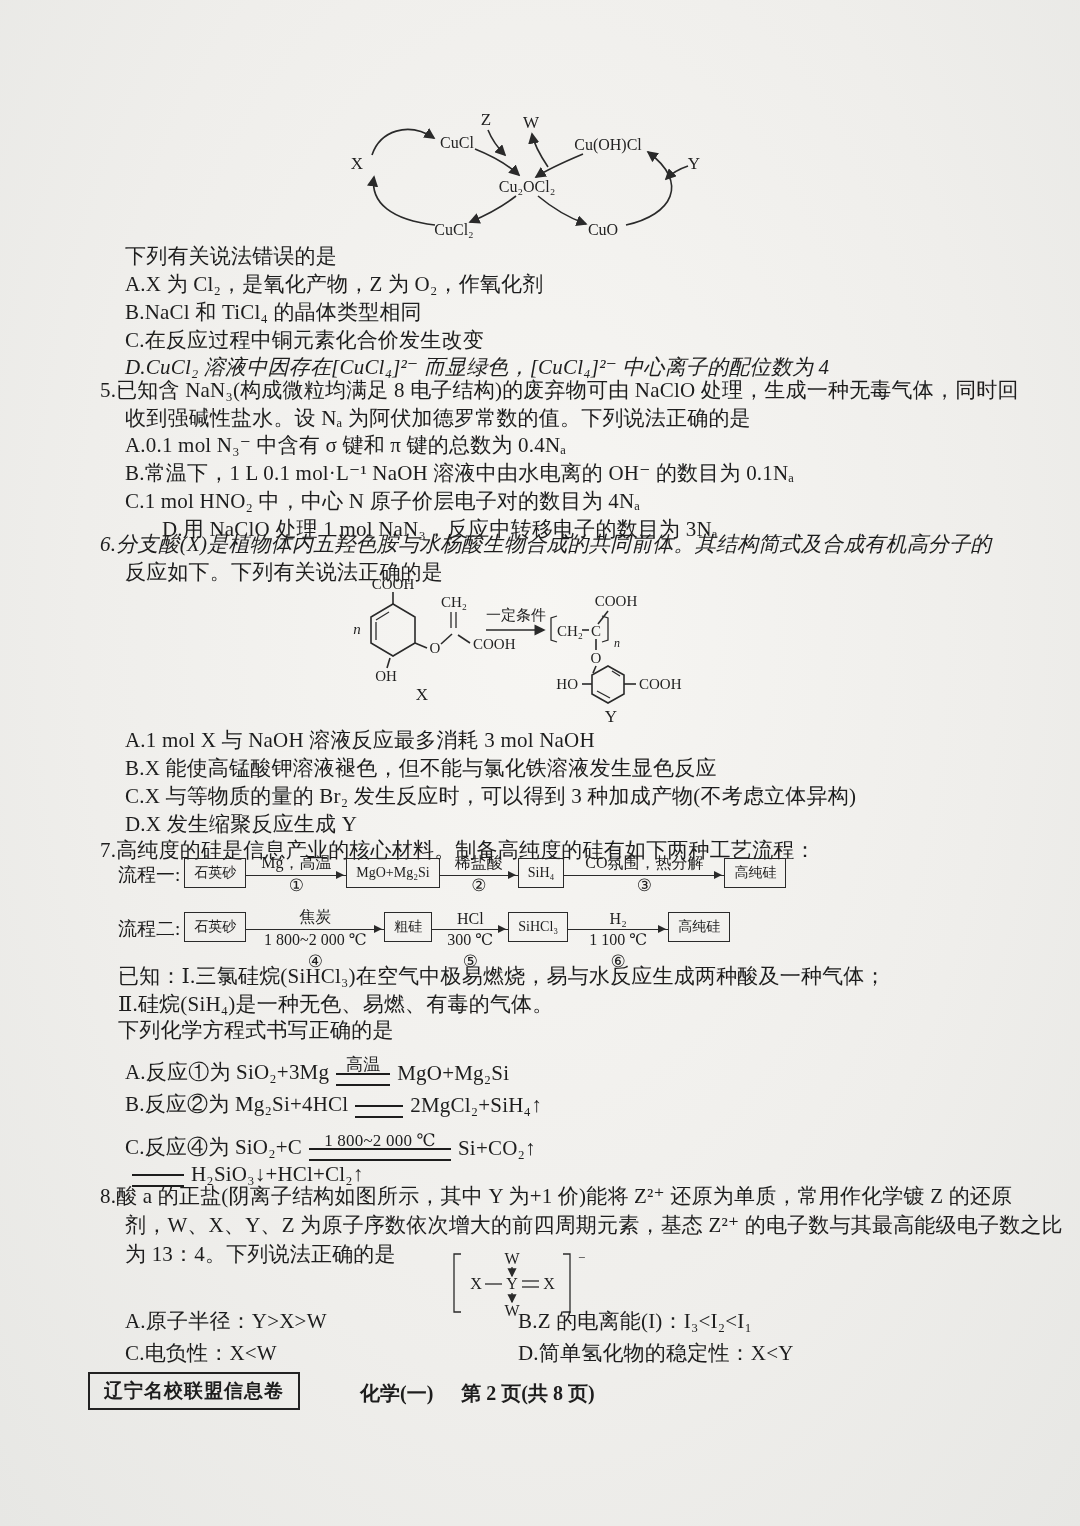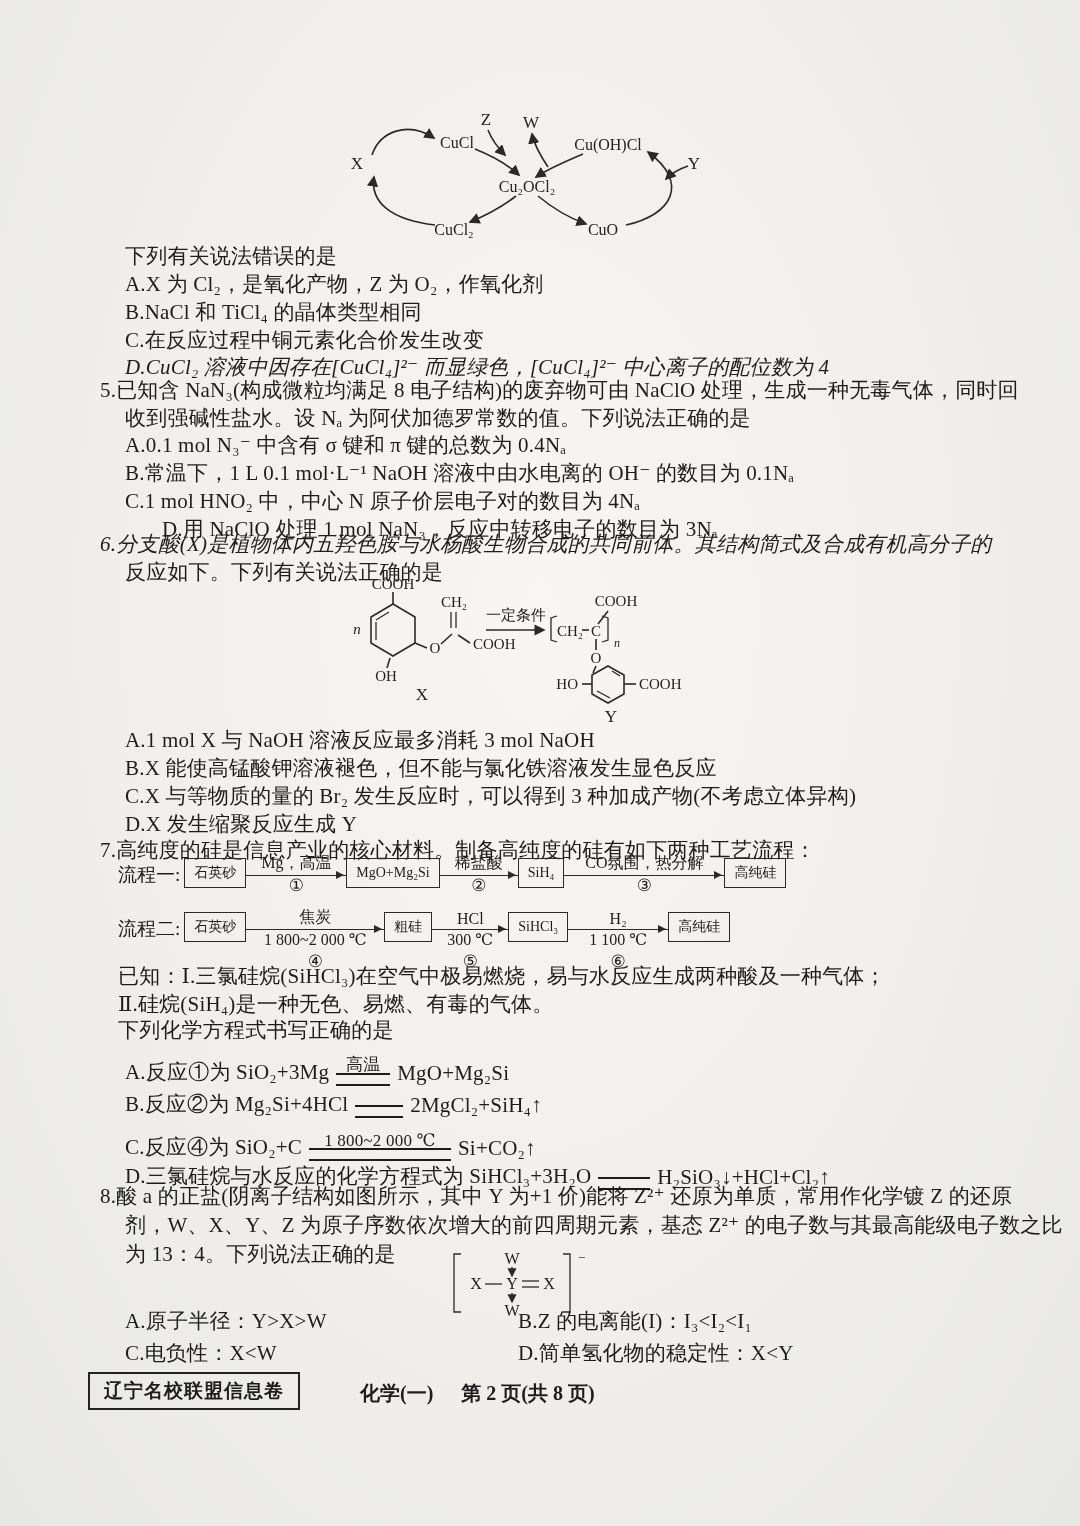--- a/index.html
+++ b/index.html
@@ -204,21 +204,20 @@
 <div class="q7line" style="left:125px;top:1133px;">
   <span>C.反应④为 SiO₂+C</span>
   <span class="eq">
     <span class="cond">1 800~2 000 ℃</span>
     <span class="dbl" style="width:142px"></span>
   </span>
   <span>Si+CO₂↑</span>
 </div>
 
 <div class="q7line" style="left:125px;top:1162px;">
-  <span>D.三氯硅烷与水反应的化学方程式为 SiHCl₃+3H₂O</span>
   <span class="eq">
       <span class="dbl" style="width:52px"></span>
     </span>
   <span>H₂SiO₃↓+HCl+Cl₂↑</span>
 </div>
 
 <div class="line" style="left:100px;top:1183px;">8.酸 a 的正盐(阴离子结构如图所示，其中 Y 为+1 价)能将 Z²⁺ 还原为单质，常用作化学镀 Z 的还原</div>
 <div class="line" style="left:125px;top:1212px;">剂，W、X、Y、Z 为原子序数依次增大的前四周期元素，基态 Z²⁺ 的电子数与其最高能级电子数之比</div>
 <div class="line" style="left:125px;top:1241px;">为 13：4。下列说法正确的是</div>
 

